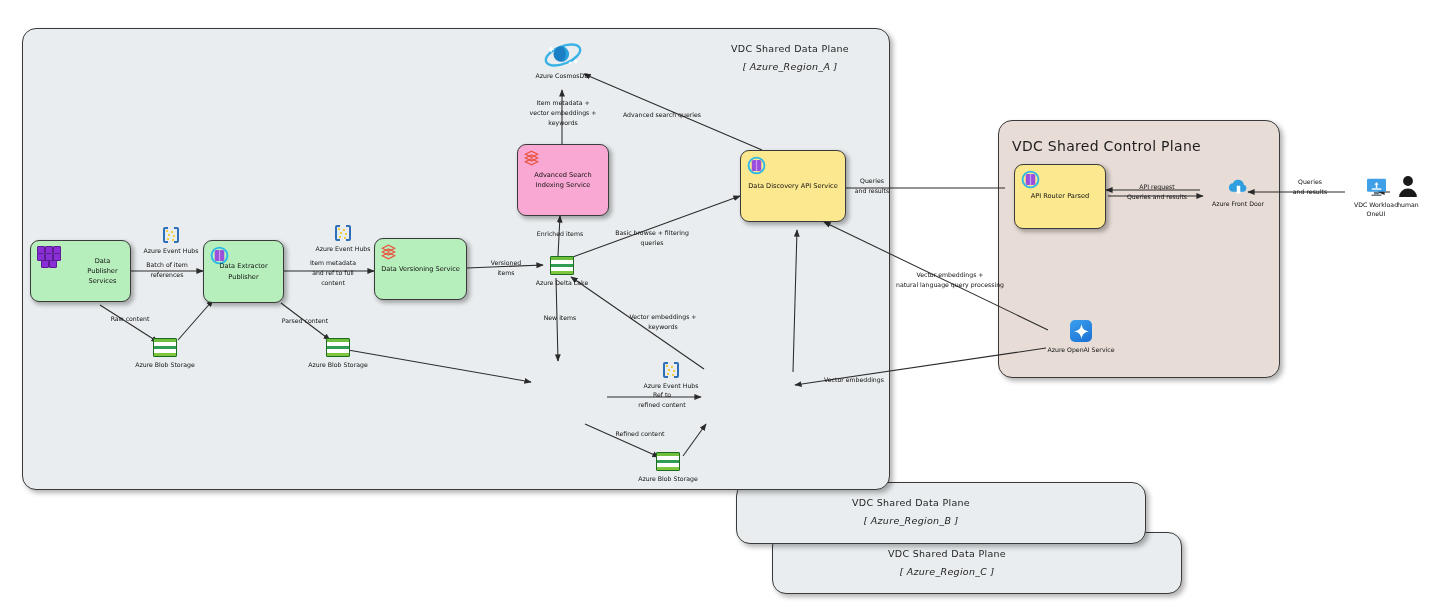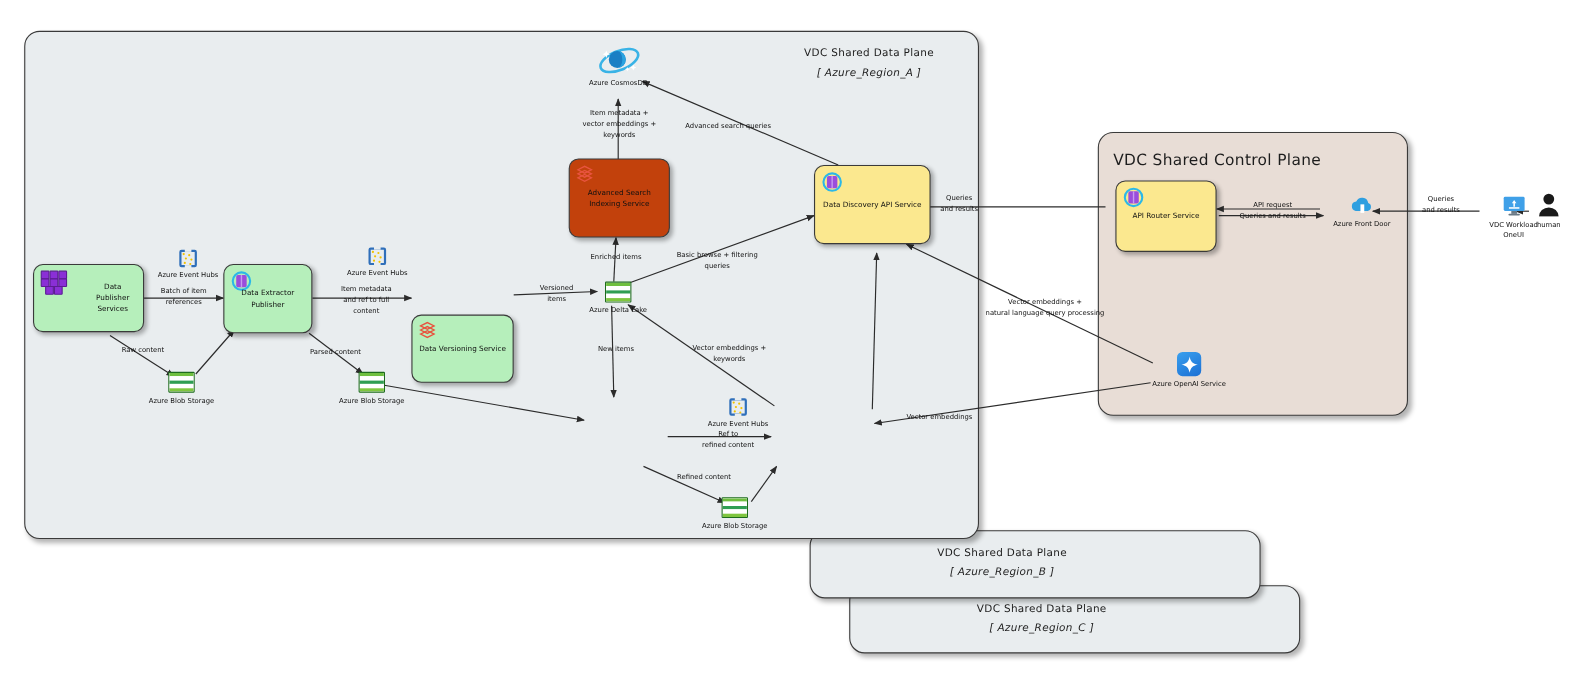--- a/index.html
+++ b/index.html
@@ -14,21 +14,21 @@
 
   .panel-title{position:absolute;text-align:center;font-size:9.5px;color:#1d1d1d;
                letter-spacing:.3px;line-height:1.9;white-space:nowrap;}
   .panel-title .sub{font-style:italic;}
 
   .node{position:absolute;box-sizing:border-box;border:1.4px solid #3a3a3a;border-radius:9px;
         box-shadow:2.5px 2.5px 4px rgba(0,0,0,.30);
         display:flex;flex-direction:column;align-items:center;justify-content:center;
         font-size:6.6px;color:#111;text-align:center;line-height:1.55;padding:4px;}
   .node.green{background:#b6efbb;}
-  .node.blue{background:#c2410c;align-items:center;}
+  .node.blue{background:#f9a8d4;align-items:center;}
   .node.yellow{background:#fbe88f;}
   .node .ttl{position:relative;z-index:2;}
   .node .bul{font-size:6px;margin-top:5px;line-height:1.7;}
   .node .ico{position:absolute;left:6px;top:5px;}
 
   .asset{position:absolute;display:flex;flex-direction:column;align-items:center;}
   .asset .cap{margin-top:3px;font-size:6.2px;color:#111;text-align:center;
               line-height:1.5;white-space:nowrap;}
 
   .edge-lbl{position:absolute;font-size:6.2px;color:#111;text-align:center;
@@ -168,21 +168,21 @@
     <span class="ico i-purplecube">
       <svg viewBox="0 0 24 24" width="19" height="19">
         <circle cx="12" cy="12" r="10" fill="none" stroke="#2bb8e8" stroke-width="2.4"></circle>
         <rect x="6" y="5" width="12" height="14" rx="2" fill="#9b4ddb"></rect>
         <rect x="11.2" y="5" width="1.6" height="14" fill="#c79bf0"></rect>
       </svg>
     </span>
     <span class="ttl">Data Extractor Publisher</span>
   </div>
 
-  <div class="node green" style="left:374px;top:238px;width:93px;height:62px;margin-top:48px;">
+  <div class="node green" style="left:374px;top:238px;width:93px;height:62px;">
     <span class="ico i-databricks">
       <svg viewBox="0 0 24 26" width="15" height="16">
         <path d="M2,7 L12,2 L22,7 L12,12 Z" fill="none" stroke="#e8543f" stroke-width="2"></path>
         <path d="M2,13 L12,8 L22,13 L12,18 Z" fill="none" stroke="#e8543f" stroke-width="2"></path>
         <path d="M2,19 L12,14 L22,19 L12,24 Z" fill="none" stroke="#e8543f" stroke-width="2"></path>
       </svg>
     </span>
     <span class="ttl">Data Versioning Service</span>
   </div>
 
@@ -212,21 +212,21 @@
   </div>
 
   <div class="node yellow" style="left:1014px;top:164px;width:92px;height:65px;">
     <span class="ico i-purplecube">
       <svg viewBox="0 0 24 24" width="19" height="19">
         <circle cx="12" cy="12" r="10" fill="none" stroke="#2bb8e8" stroke-width="2.4"></circle>
         <rect x="6" y="5" width="12" height="14" rx="2" fill="#9b4ddb"></rect>
         <rect x="11.2" y="5" width="1.6" height="14" fill="#c79bf0"></rect>
       </svg>
     </span>
-    <span class="ttl">API Router Service</span>
+    <span class="ttl">API Router Parsed</span>
   </div>
 
   <div class="asset" style="left:140px;top:227px;width:62px;">
     <span class="i-eventhub">
       <span class="fr"></span>
       <span class="dots">
           <i style="left:0;top:0"></i>
           <i style="left:5px;top:1px"></i>
           <i style="left:2px;top:4px"></i>
       <i style="left:7px;top:5px"></i>

